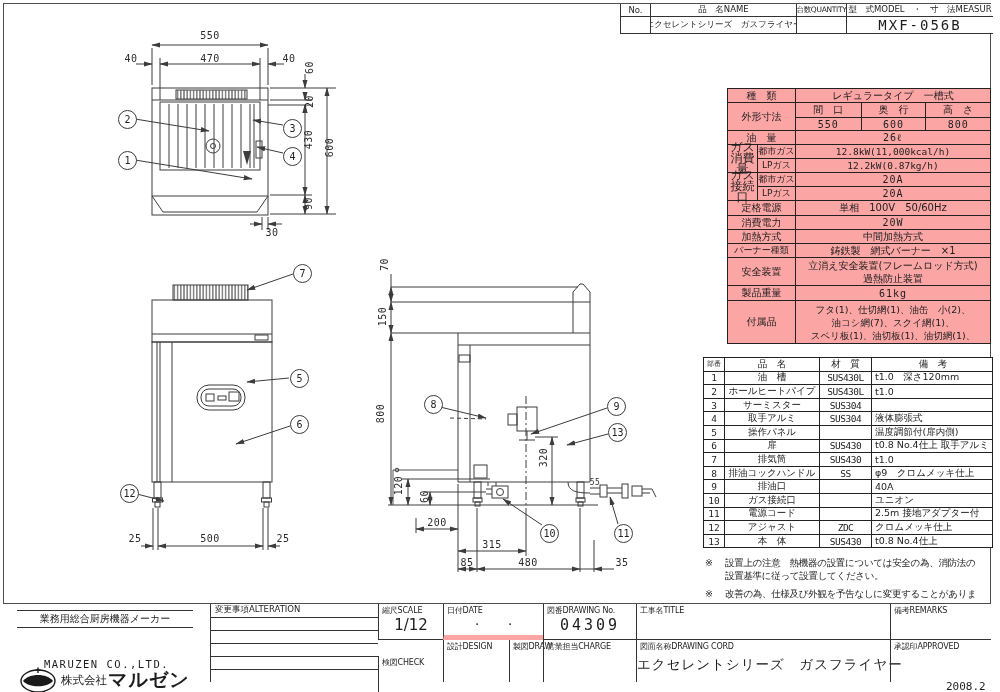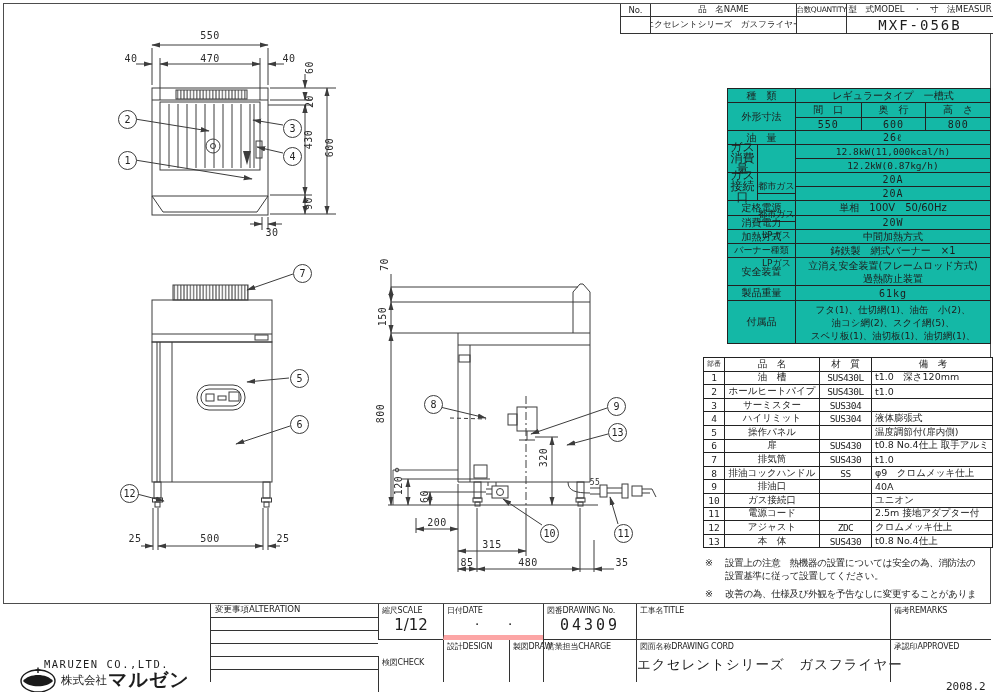--- a/index.html
+++ b/index.html
@@ -19,29 +19,29 @@
        display:grid;grid-template-columns:30px 146px 50px 1fr;grid-template-rows:13px 1fr;
        border-left:1px solid #333;border-bottom:1px solid #333;background:#fff;box-sizing:border-box;}
   .hc{border-right:1px solid #333;border-bottom:1px solid #333;display:flex;align-items:center;
       justify-content:center;font-size:8.5px;white-space:nowrap;overflow:hidden;}
   .hc:nth-child(4n){border-right:none;}
   .hc.r2{border-bottom:none;}
   .hname{font-size:8.5px;}
   .hmodel{font-family:"DejaVu Sans Mono",monospace;font-size:14px;letter-spacing:2px;}
   .hqty{font-size:7.5px;letter-spacing:-.3px;}
   
-  .spec{position:absolute;left:727px;top:88px;width:264px;z-index:2;border:1px solid #222;background:#14b8a6;
+  .spec{position:absolute;left:727px;top:88px;width:264px;z-index:2;border:1px solid #222;background:#fca5a5;
         font-size:10px;box-sizing:border-box;}
   .srow{display:flex;border-bottom:1px solid #222;box-sizing:border-box;}
   .srow:last-child{border-bottom:none;}
   .sl{width:68px;border-right:1px solid #222;display:flex;align-items:center;justify-content:center;
       text-align:center;box-sizing:border-box;flex:none;}
   .sl2{width:30px;font-size:12px;}
   .ssub{width:38px;border-right:1px solid #222;display:flex;flex-direction:column;box-sizing:border-box;flex:none;font-size:9px;}
-  .ssub>div{flex:1;display:flex;align-items:center;justify-content:center;margin-top:35px;}
+  .ssub>div{flex:1;display:flex;align-items:center;justify-content:center;}
   .ssub>div:first-child{border-bottom:1px solid #222;}
   .sv{flex:1;display:flex;align-items:center;justify-content:center;text-align:center;box-sizing:border-box;}
   .svcol{flex:1;display:flex;flex-direction:column;}
   .svcol>div{flex:1;display:flex;align-items:center;justify-content:center;}
   .svcol>div:first-child{border-bottom:1px solid #222;}
   .odgrid{flex:1;display:grid;grid-template-columns:1fr 1fr 1fr;grid-template-rows:1fr 1fr;}
   .odgrid>div{display:flex;align-items:center;justify-content:center;border-left:1px solid #222;box-sizing:border-box;}
   .odgrid>div:nth-child(3n+1){border-left:none;}
   .odgrid>div:nth-child(-n+3){border-bottom:1px solid #222;}
   .num{font-family:"DejaVu Sans Mono",monospace;letter-spacing:1px;}
@@ -359,21 +359,21 @@
     </div>
   </div>
   <div class="srow" style="height:15px">
     <div class="sl">製品重量</div>
     <div class="sv num">61kg</div>
   </div>
   <div class="srow" style="height:42px">
     <div class="sl">付属品</div>
     <div class="sv two acc">
       <span>フタ(1)、仕切網(1)、油缶　小(2)、</span>
-      <span>油コシ網(2)、スクイ網(5)、</span>
+      <span>油コシ網(7)、スクイ網(1)、</span>
       <span>スベリ板(1)、油切板(1)、油切網(1)、</span>
     </div>
   </div>
 </div>
 
 <div class="parts">
   <div class="pc ph c0">部番</div>
   <div class="pc ph c1">品　名</div>
   <div class="pc ph c2">材　質</div>
   <div class="pc ph c3" style="justify-content:center">備　考</div>
@@ -383,21 +383,21 @@
     <div class="pc c3">t1.0　深さ120mm</div>
     <div class="pc c0">2</div>
     <div class="pc c1">ホールヒートパイプ</div>
     <div class="pc c2">SUS430L</div>
     <div class="pc c3">t1.0</div>
     <div class="pc c0">3</div>
     <div class="pc c1">サーミスター</div>
     <div class="pc c2">SUS304</div>
     <div class="pc c3"></div>
     <div class="pc c0">4</div>
-    <div class="pc c1">ハイリミット</div>
+    <div class="pc c1">取手アルミ</div>
     <div class="pc c2">SUS304</div>
     <div class="pc c3">液体膨張式</div>
     <div class="pc c0">5</div>
     <div class="pc c1">操作パネル</div>
     <div class="pc c2"></div>
     <div class="pc c3">温度調節付(扉内側)</div>
     <div class="pc c0">6</div>
     <div class="pc c1">扉</div>
     <div class="pc c2">SUS430</div>
     <div class="pc c3">t0.8 No.4仕上 取手アルミ</div>
@@ -438,20 +438,21 @@
   </div>
   <div class="nind">設置基準に従って設置してください。</div>
   <div class="nrow n2">
     <span class="nmark">※</span>
     <span>改善の為、仕様及び外観を予告なしに変更することがあります。</span>
   </div>
 </div>
 
 <div class="bottom">
   <div class="company">
+    <div class="slogan">業務用総合厨房機器メーカー</div>
     <div class="logorow">
       <svg width="38" height="28" viewBox="0 0 38 28">
         <ellipse cx="19" cy="15" rx="17" ry="11" fill="#fff" stroke="#1a1a1a" stroke-width="1.4"></ellipse>
         <path d="M4,15 C10,7 28,7 34,15 C28,22 10,22 4,15 Z" fill="#1a1a1a"></path>
         <path d="M19,1.5 V7 M16.5,4 H21.5" stroke="#1a1a1a" stroke-width="1.4" fill="none"></path>
       </svg>
       <span class="kk">株式会社</span>
       <span class="logotype">マルゼン</span>
     </div>
     <div class="coen">MARUZEN CO.,LTD.</div>

